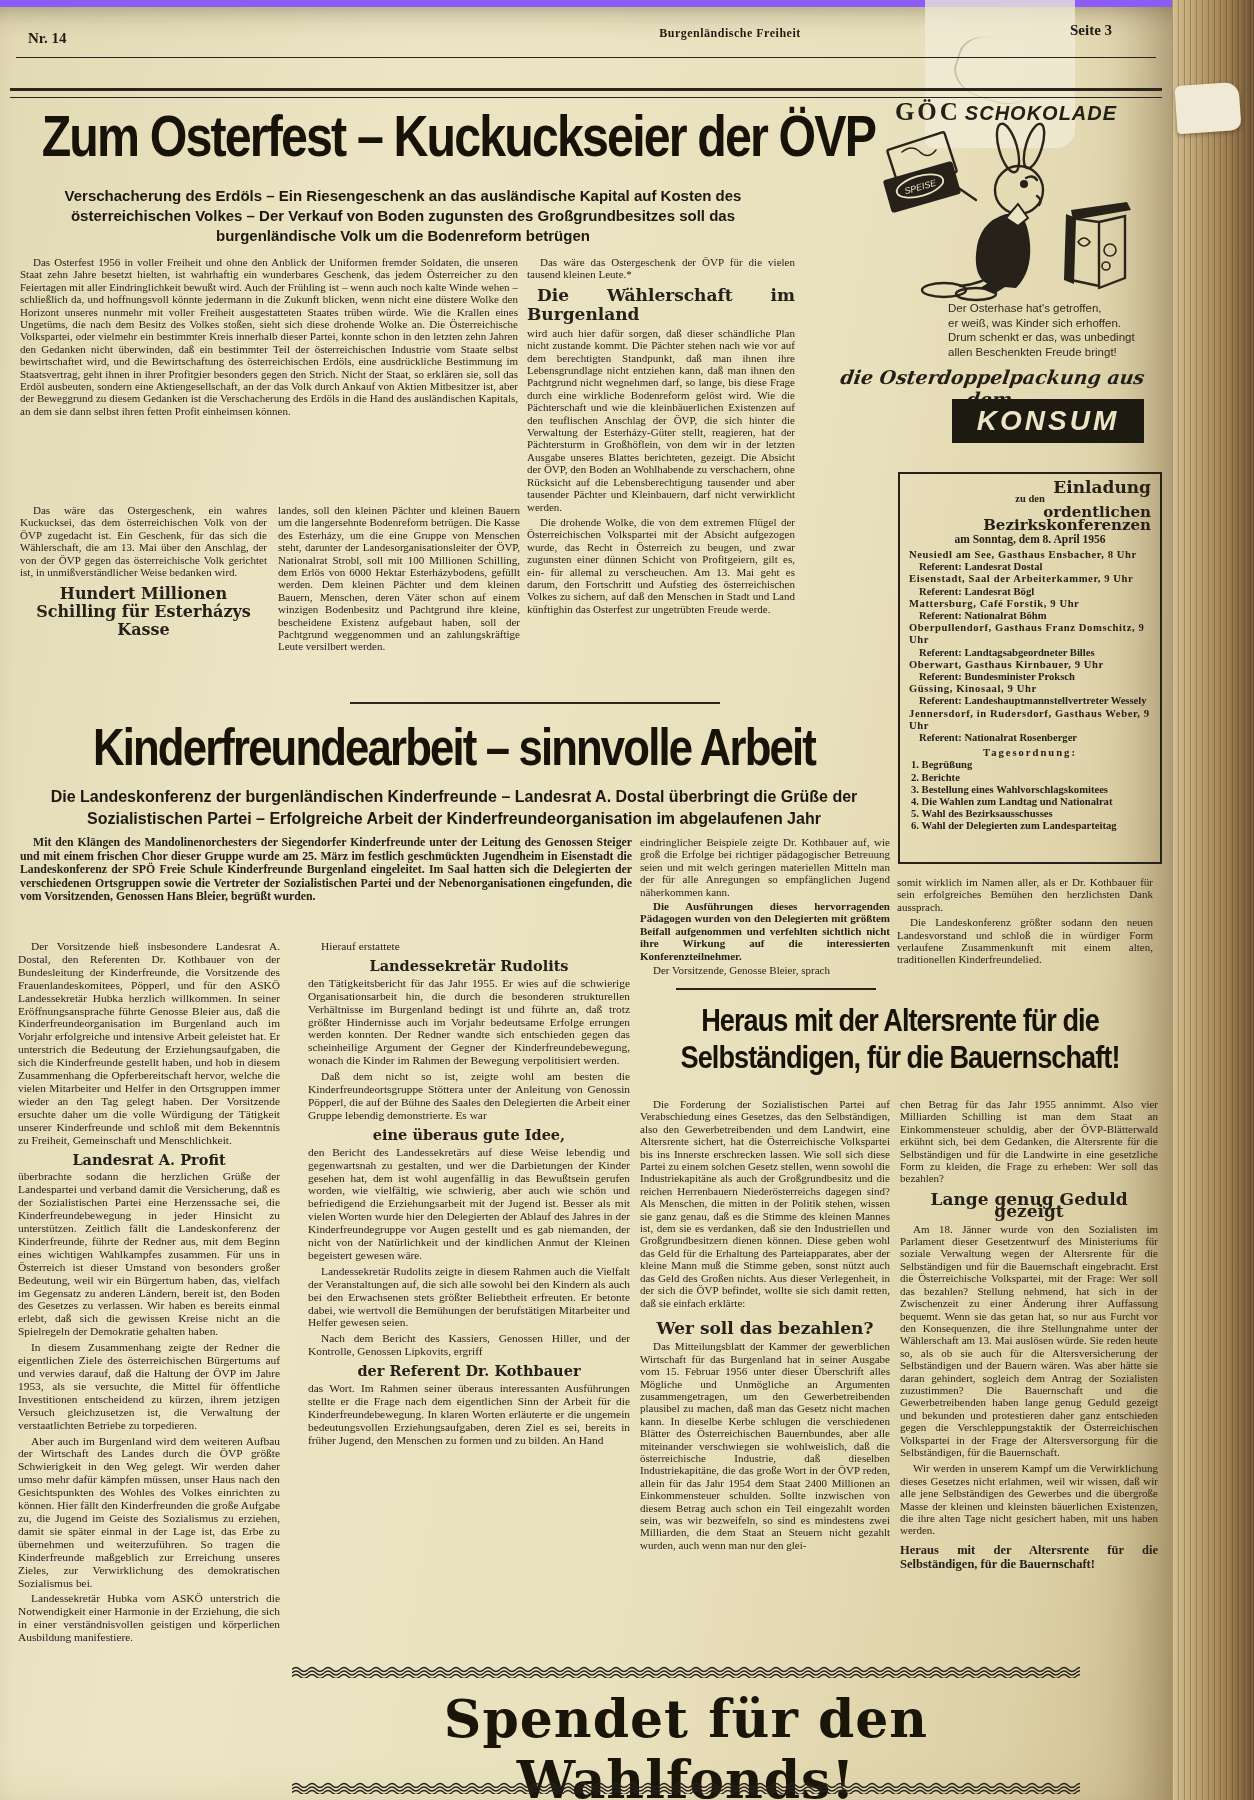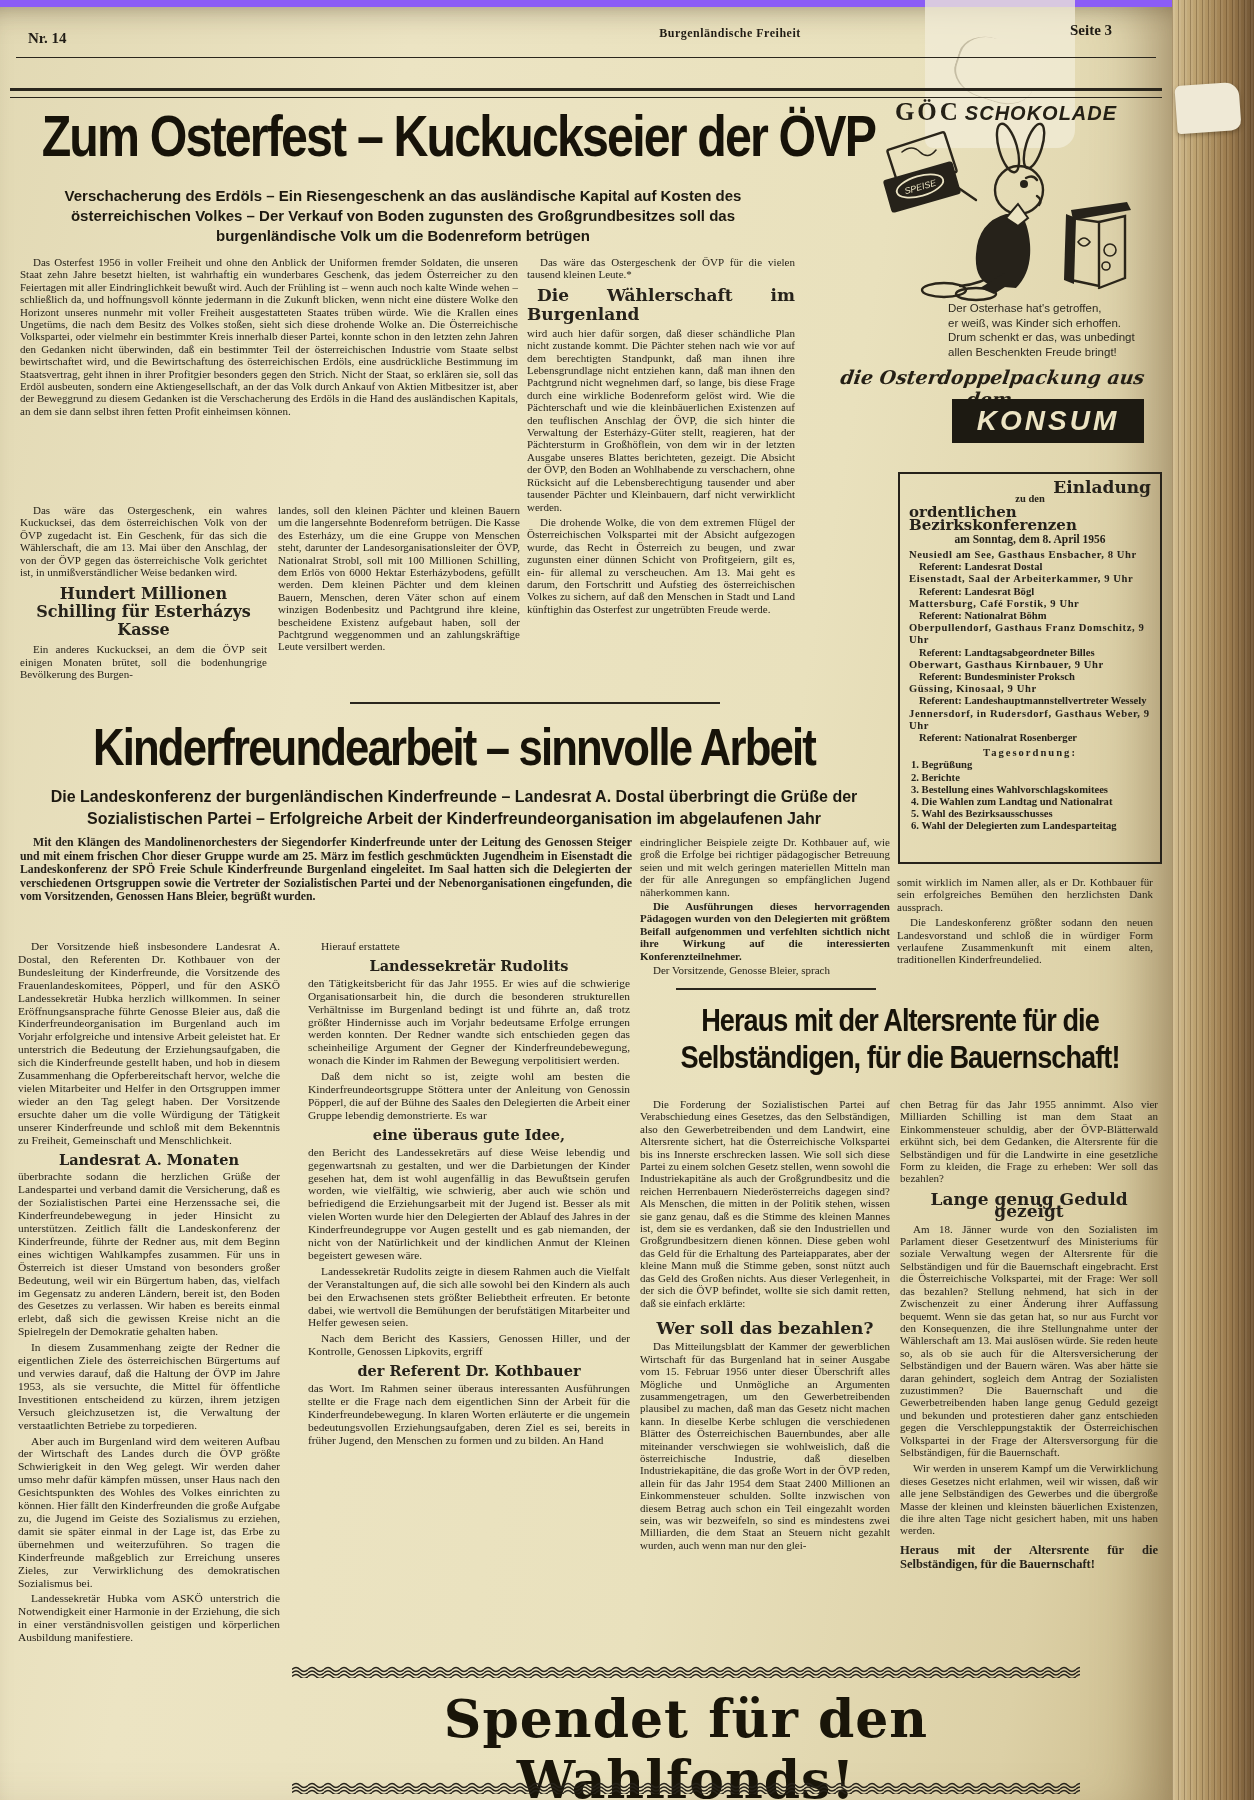--- a/index.html
+++ b/index.html
@@ -58,21 +58,21 @@
   .scriptline{left:826px;top:366px;width:330px;text-align:center;font-family:"DejaVu Serif",serif;font-style:italic;font-weight:700;
               font-size:19px;transform:skewX(-8deg);color:#241f15;}
   .konsum{left:952px;top:399px;width:192px;height:44px;background:#1d1a12;color:#ece4c3;text-align:center;
           font-family:"Liberation Sans",sans-serif;font-weight:700;font-style:italic;font-size:28px;letter-spacing:3px;line-height:44px;}
 
   
   .invbox{left:898px;top:472px;width:264px;height:392px;border:2.5px solid #26221a;padding:7px 9px;box-sizing:border-box;
           font-size:10.6px;line-height:12.2px;color:#26221a;}
   .inv-title{text-align:right;font-weight:700;font-size:17px;font-family:"DejaVu Serif",serif;}
   .inv-pre{text-align:center;font-size:10.5px;font-weight:700;}
-  .inv-name{text-align:left;font-weight:700;font-size:15px;font-family:"DejaVu Serif",serif;margin-top:1px;}
+  .inv-name{text-align:right;font-weight:700;font-size:15px;font-family:"DejaVu Serif",serif;margin-top:1px;}
   .inv-date{text-align:center;font-weight:700;font-size:11.5px;margin:2px 0 4px 0;}
   .inv-place{font-weight:700;letter-spacing:.6px;}
   .inv-ref{font-weight:700;padding-left:10px;}
   .inv-agt{text-align:center;font-weight:700;letter-spacing:2px;margin-top:3px;}
   .inv-ai{font-weight:700;padding-left:2px;}
 
   
   .banner{left:292px;top:1666px;width:788px;height:128px;}
   .banner-text{position:absolute;left:0;top:22px;width:100%;text-align:center;font-family:"DejaVu Serif",serif;
                font-weight:700;font-size:52px;letter-spacing:1px;color:#191509;}
@@ -110,21 +110,20 @@
     <p class="in">Das wäre das Ostergeschenk der ÖVP für die vielen tausend kleinen Leute.*</p>
     <div class="runin-h">Die Wählerschaft im Burgenland</div>
     <p>wird auch hier dafür sorgen, daß dieser schändliche Plan nicht zustande kommt. Die Pächter stehen nach wie vor auf dem berechtigten Standpunkt, daß man ihnen ihre Lebensgrundlage nicht entziehen kann, daß man ihnen den Pachtgrund nicht wegnehmen darf, so lange, bis diese Frage durch eine wirkliche Bodenreform gelöst wird. Wie die Pächterschaft und wie die kleinbäuerlichen Existenzen auf den teuflischen Anschlag der ÖVP, die sich hinter die Verwaltung der Esterházy-Güter stellt, reagieren, hat der Pächtersturm in Großhöflein, von dem wir in der letzten Ausgabe unseres Blattes berichteten, gezeigt. Die Absicht der ÖVP, den Boden an Wohlhabende zu verschachern, ohne Rücksicht auf die Lebensberechtigung tausender und aber tausender Pächter und Kleinbauern, darf nicht verwirklicht werden.</p>
     <p class="in" style="margin-top:3px">Die drohende Wolke, die von dem extremen Flügel der Österreichischen Volkspartei mit der Absicht aufgezogen wurde, das Recht in Österreich zu beugen, und zwar zugunsten einer dünnen Schicht von Profitgeiern, gilt es, ein- für allemal zu verscheuchen. Am 13. Mai geht es darum, den Fortschritt und Aufstieg des österreichischen Volkes zu sichern, auf daß den Menschen in Stadt und Land künftighin das Osterfest zur ungetrübten Freude werde.</p>
   </div>
 
 
   <div class="abs bt" style="left:20px;top:504px;width:247px;height:196px;overflow:hidden">
     <p class="in">Das wäre das Ostergeschenk, ein wahres Kuckucksei, das dem österreichischen Volk von der ÖVP zugedacht ist. Ein Geschenk, für das sich die Wählerschaft, die am 13. Mai über den Anschlag, der von der ÖVP gegen das österreichische Volk gerichtet ist, in unmißverständlicher Weise bedanken wird.</p>
     <div class="inner-h" style="font-size:16px;line-height:18px">Hundert Millionen Schilling für Esterházys Kasse</div>
-    <p class="in">Ein anderes Kuckucksei, an dem die ÖVP seit einigen Monaten brütet, soll die bodenhungrige Bevölkerung des Burgen-</p>
   </div>
   <div class="abs bt" style="left:278px;top:504px;width:242px;height:196px;overflow:hidden">
     <p>landes, soll den kleinen Pächter und kleinen Bauern um die langersehnte Bodenreform betrügen. Die Kasse des Esterházy, um die eine Gruppe von Menschen steht, darunter der Landesorganisationsleiter der ÖVP, Nationalrat Strobl, soll mit 100 Millionen Schilling, dem Erlös von 6000 Hektar Esterházybodens, gefüllt werden. Dem kleinen Pächter und dem kleinen Bauern, Menschen, deren Väter schon auf einem winzigen Bodenbesitz und Pachtgrund ihre kleine, bescheidene Existenz aufgebaut haben, soll der Pachtgrund weggenommen und an zahlungskräftige Leute versilbert werden.</p>
   </div>
   <div class="abs minirule a1-rule"></div>
 
   <div class="abs goc-line">
     <span class="goc">GÖC</span>
     <span class="schoko">SCHOKOLADE</span>
   </div>
@@ -216,21 +215,21 @@
 
   <div class="abs bighead h1-a2">Kinderfreundearbeit – sinnvolle Arbeit</div>
   <div class="abs subhead sh-a2">Die Landeskonferenz der burgenländischen Kinderfreunde – Landesrat A. Dostal überbringt die Grüße der Sozialistischen Partei – Erfolgreiche Arbeit der Kinderfreundeorganisation im abgelaufenen Jahr</div>
 
   <div class="abs bt lead-b" style="left:20px;top:836px;width:612px;height:98px;overflow:hidden">
     <p class="in">Mit den Klängen des Mandolinenorchesters der Siegendorfer Kinderfreunde unter der Leitung des Genossen Steiger und mit einem frischen Chor dieser Gruppe wurde am 25. März im festlich geschmückten Jugendheim in Eisenstadt die Landeskonferenz der SPÖ Freie Schule Kinderfreunde Burgenland eingeleitet. Im Saal hatten sich die Delegierten der verschiedenen Ortsgruppen sowie die Vertreter der Sozialistischen Partei und der Nebenorganisationen eingefunden, die vom Vorsitzenden, Genossen Hans Bleier, begrüßt wurden.</p>
   </div>
 
   <div class="abs bt" style="left:18px;top:940px;width:262px;height:850px;overflow:hidden;font-size:11.4px;line-height:12.9px">
     <p class="in">Der Vorsitzende hieß insbesondere Landesrat A. Dostal, den Referenten Dr. Kothbauer von der Bundesleitung der Kinderfreunde, die Vorsitzende des Frauenlandeskomitees, Pöpperl, und für den ASKÖ Landessekretär Hubka herzlich willkommen. In seiner Eröffnungsansprache führte Genosse Bleier aus, daß die Kinderfreundeorganisation im Burgenland auch im Vorjahr erfolgreiche und intensive Arbeit geleistet hat. Er unterstrich die Bedeutung der Erziehungsaufgaben, die sich die Kinderfreunde gestellt haben, und hob in diesem Zusammenhang die Opferbereitschaft hervor, welche die vielen Mitarbeiter und Helfer in den Ortsgruppen immer wieder an den Tag gelegt haben. Der Vorsitzende ersuchte daher um die volle Würdigung der Tätigkeit unserer Kinderfreunde und schloß mit dem Bekenntnis zu Freiheit, Gemeinschaft und Menschlichkeit.</p>
-    <div class="inner-h">Landesrat A. Monaten</div>
+    <div class="inner-h">Landesrat A. Profit</div>
     <p>überbrachte sodann die herzlichen Grüße der Landespartei und verband damit die Versicherung, daß es der Sozialistischen Partei eine Herzenssache sei, die Kinderfreundebewegung in jeder Hinsicht zu unterstützen. Zeitlich fällt die Landeskonferenz der Kinderfreunde, führte der Redner aus, mit dem Beginn eines wichtigen Wahlkampfes zusammen. Für uns in Österreich ist dieser Umstand von besonders großer Bedeutung, weil wir ein Bürgertum haben, das, vielfach im Gegensatz zu anderen Ländern, bereit ist, den Boden des Gesetzes zu verlassen. Wir haben es bereits einmal erlebt, daß sich die gewissen Kreise nicht an die Spielregeln der Demokratie gehalten haben.</p>
     <p class="in" style="margin-top:3px">In diesem Zusammenhang zeigte der Redner die eigentlichen Ziele des österreichischen Bürgertums auf und verwies darauf, daß die Haltung der ÖVP im Jahre 1953, als sie versuchte, die Mittel für öffentliche Investitionen entscheidend zu kürzen, ihrem jetzigen Versuch gleichzusetzen ist, die Verwaltung der verstaatlichten Betriebe zu torpedieren.</p>
     <p class="in" style="margin-top:3px">Aber auch im Burgenland wird dem weiteren Aufbau der Wirtschaft des Landes durch die ÖVP größte Schwierigkeit in den Weg gelegt. Wir werden daher umso mehr dafür kämpfen müssen, unser Haus nach den Gesichtspunkten des Wohles des Volkes einrichten zu können. Hier fällt den Kinderfreunden die große Aufgabe zu, die Jugend im Geiste des Sozialismus zu erziehen, damit sie später einmal in der Lage ist, das Erbe zu übernehmen und weiterzuführen. So tragen die Kinderfreunde maßgeblich zur Erreichung unseres Zieles, zur Verwirklichung des demokratischen Sozialismus bei.</p>
     <p class="in" style="margin-top:3px">Landessekretär Hubka vom ASKÖ unterstrich die Notwendigkeit einer Harmonie in der Erziehung, die sich in einer verständnisvollen geistigen und körperlichen Ausbildung manifestiere.</p>
   </div>
 
   <div class="abs bt" style="left:308px;top:940px;width:322px;height:710px;overflow:hidden;font-size:11.4px;line-height:12.9px">
     <p class="in">Hierauf erstattete</p>
     <div class="inner-h">Landessekretär Rudolits</div>
     <p>den Tätigkeitsbericht für das Jahr 1955. Er wies auf die schwierige Organisationsarbeit hin, die durch die besonderen strukturellen Verhältnisse im Burgenland bedingt ist und führte an, daß trotz größter Hindernisse auch im Vorjahr bedeutsame Erfolge errungen werden konnten. Der Redner wandte sich entschieden gegen das scheinheilige Argument der Gegner der Kinderfreundebewegung, wonach die Kinder im Rahmen der Bewegung verpolitisiert werden.</p>

